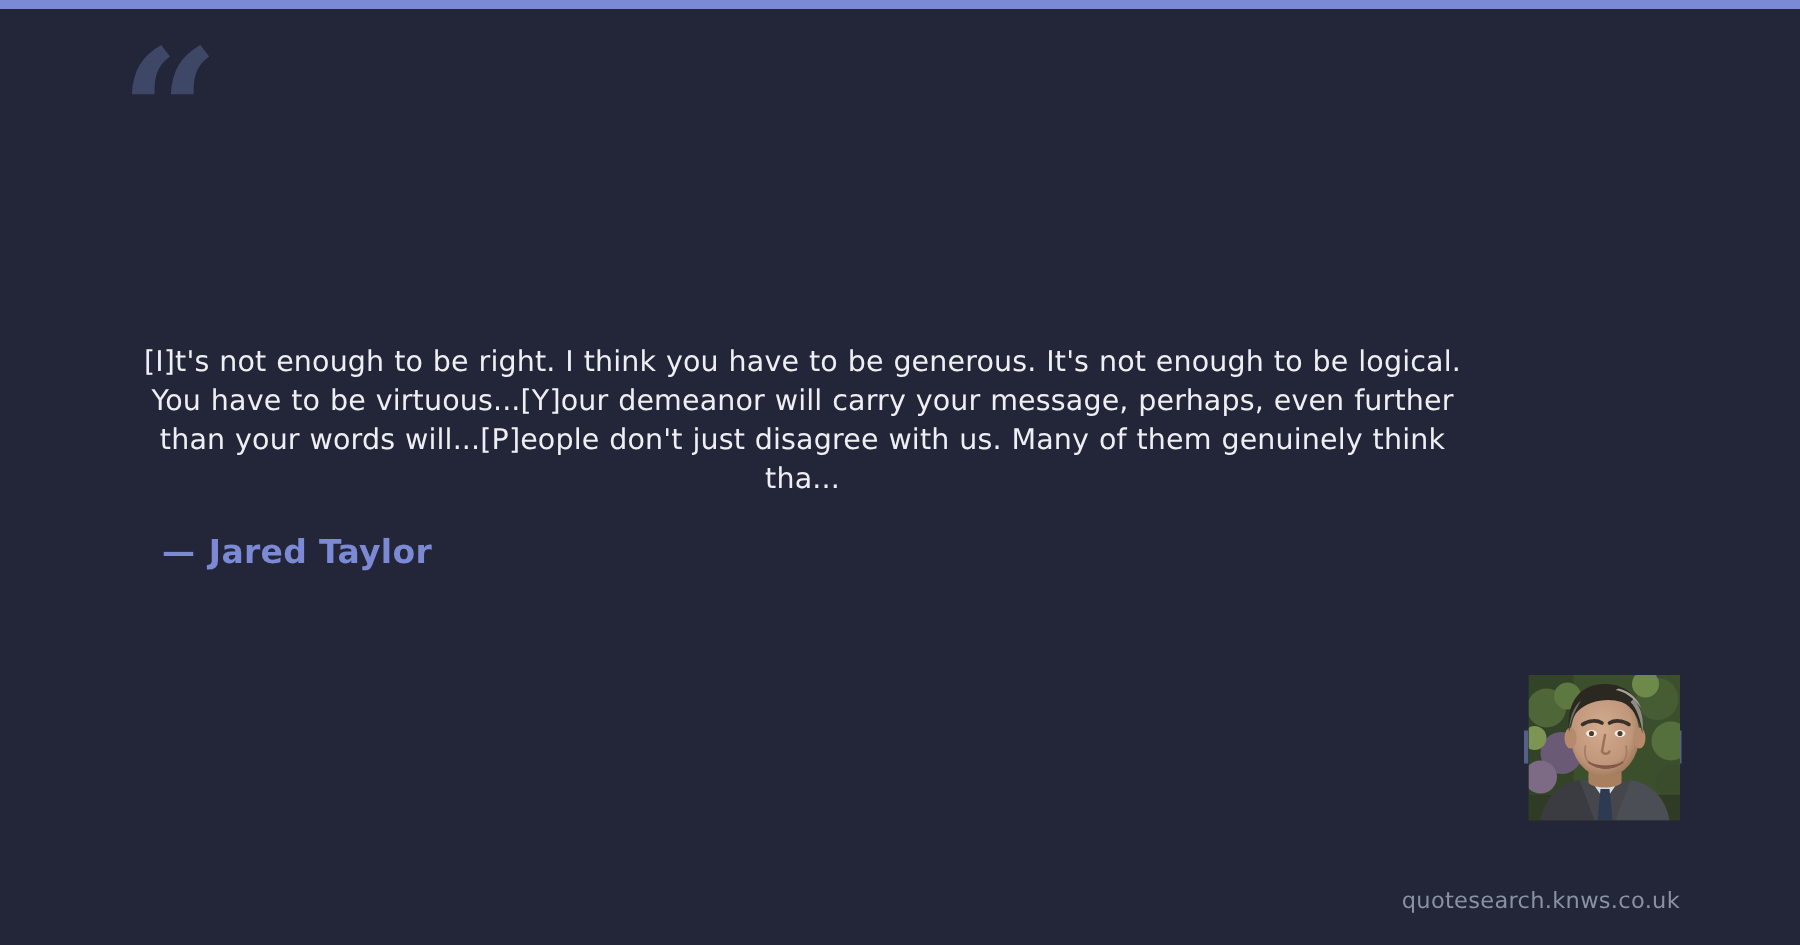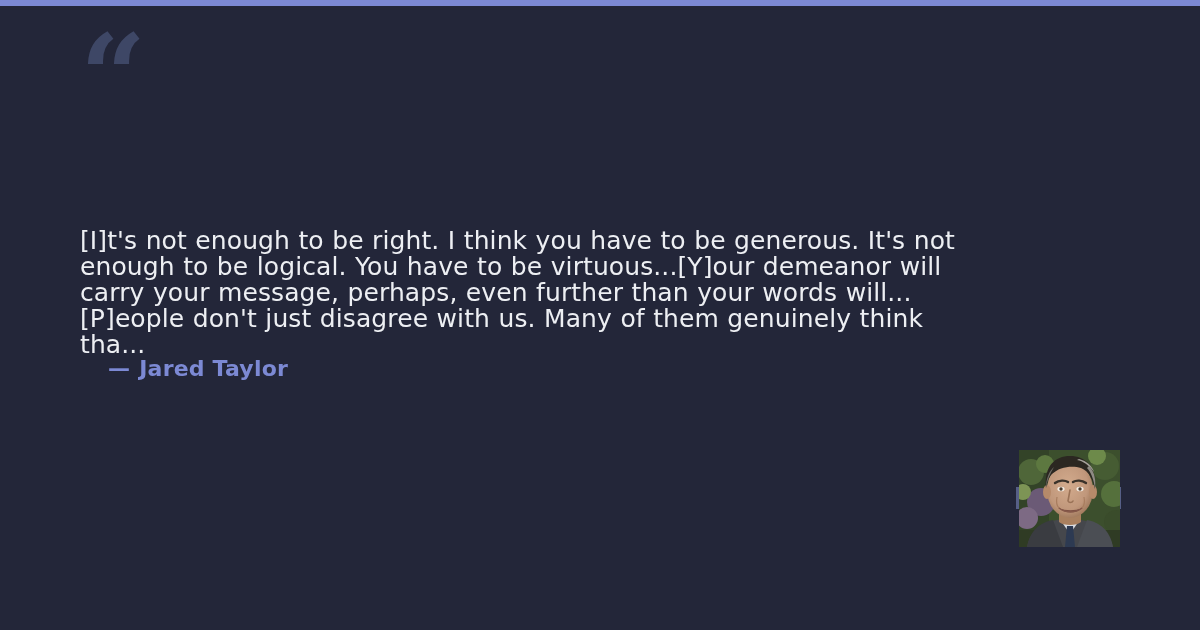--- a/index.html
+++ b/index.html
@@ -41,26 +41,27 @@
     letter-spacing: -2px;
     user-select: none;
   }
 
   
   #quote-text {
     position: absolute;
     left: 80px;
     top: 228px;
     width: 910px;
-    font-size: 25px;
+    font-size: 19px;
     line-height: 26px;
     color: #edeff3;
     font-weight: 400;
     letter-spacing: 0.1px;
     word-spacing: 0.4px;
+    text-align: center;
   }
 
   
   #attribution {
     position: absolute;
     left: 80px;
     top: 355px;
     font-size: 22px;
     line-height: 28px;
     font-weight: 700;
@@ -182,14 +183,15 @@
 
         <path d="M40,58 C46,64 57,64 63,58 C57,61 46,61 40,58 Z" fill="#7c4f43"></path>
         <path d="M40,58 C46,63 57,63 63,58" stroke="#86594a" stroke-width="1.4" fill="none" stroke-linecap="round"></path>
 
         <path d="M38,47 C37,52 38,56 40,58" stroke="#a87d5f" stroke-width="1.2" fill="none"></path>
         <path d="M65,47 C66,52 65,56 63,58" stroke="#a87d5f" stroke-width="1.2" fill="none"></path>
       </g>
     </svg>
   </div>
 
+  <div id="footer-url">quotesearch.knws.co.uk</div>
 
 </div>
 
 </body></html>

